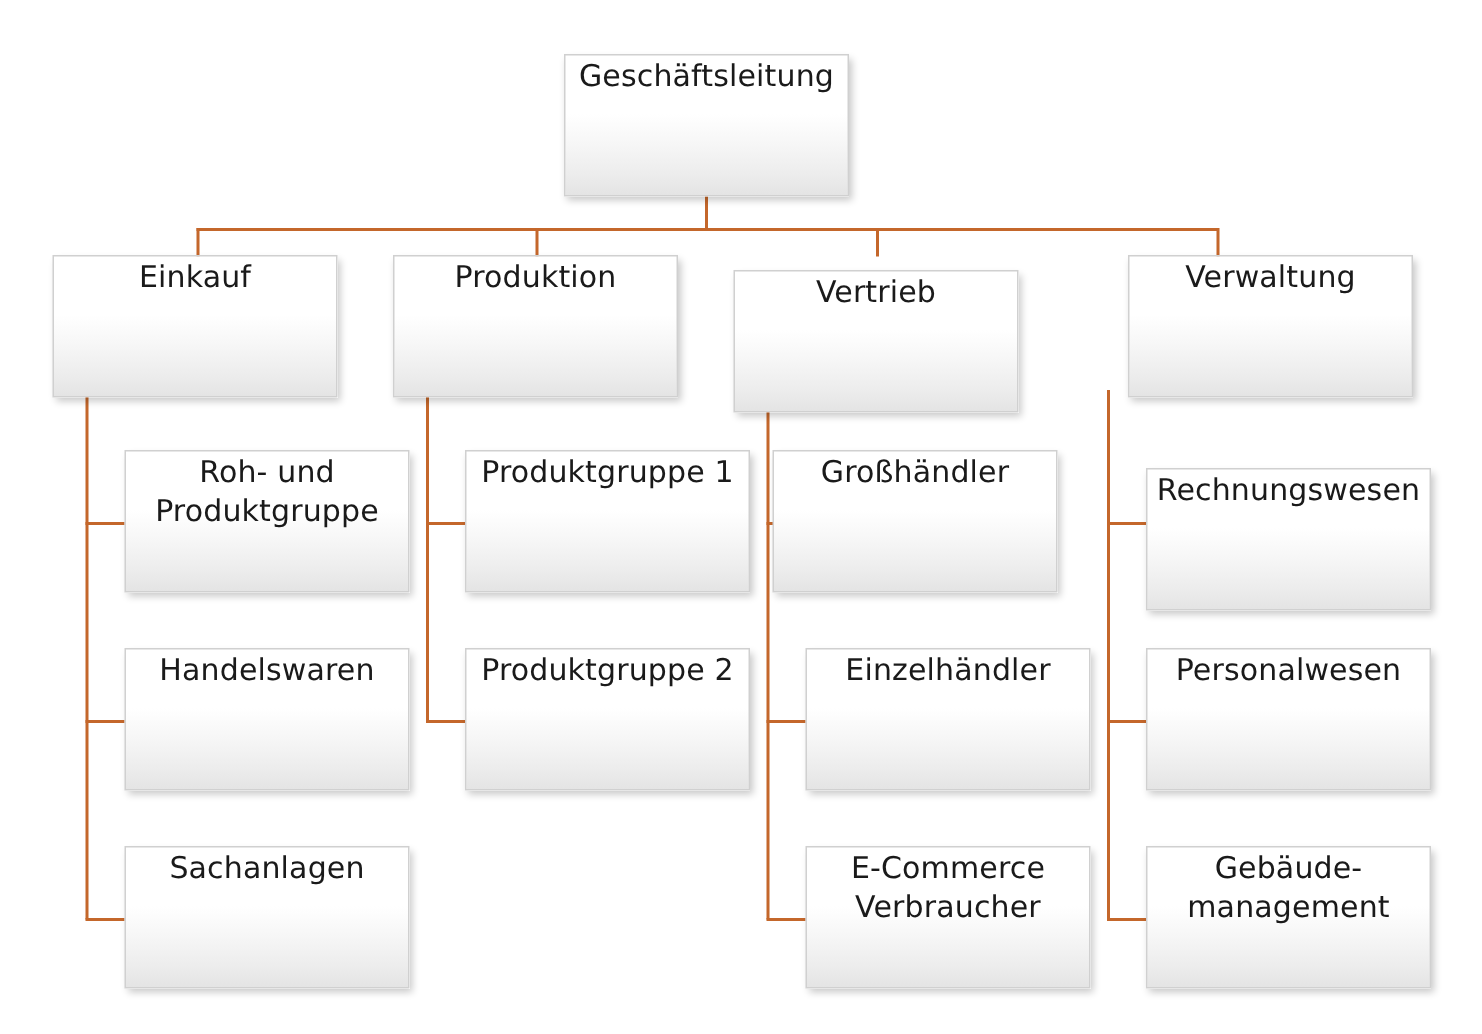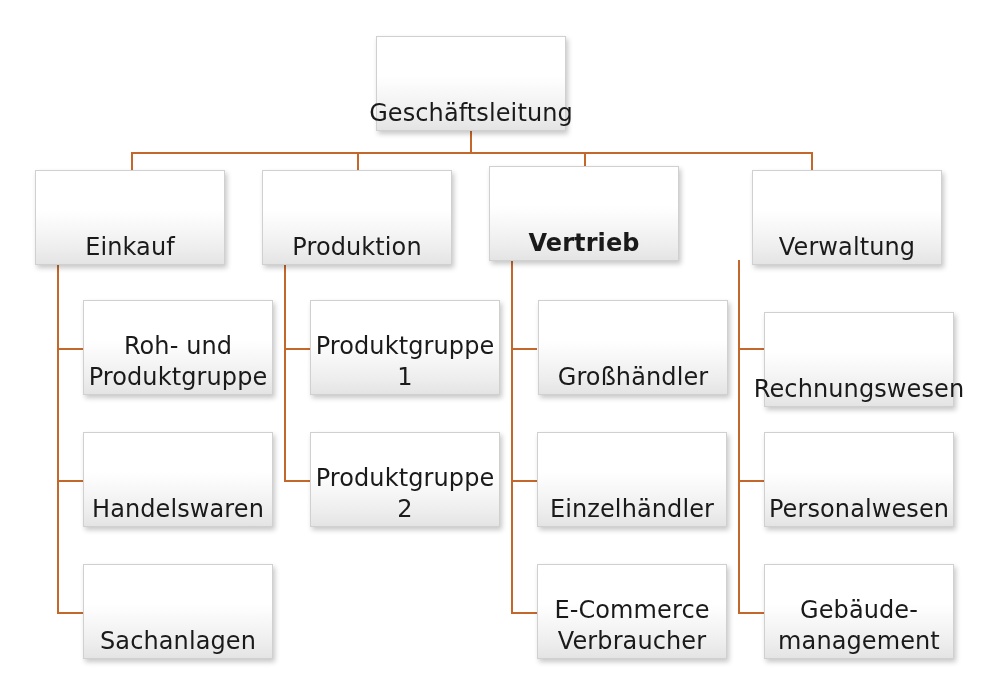--- a/index.html
+++ b/index.html
@@ -26,25 +26,25 @@
     height: 95px;
     border: 1px solid #d0d0d0;
     background: linear-gradient(to bottom,
                 #ffffff 0%,
                 #ffffff 42%,
                 #f7f7f7 62%,
                 #ececec 86%,
                 #e4e4e4 100%);
     box-shadow: 2px 3px 5px rgba(0,0,0,0.22);
     display: flex;
-    align-items: flex-end;
+    align-items: flex-start;
     justify-content: center;
     text-align: center;
     color: #1a1a1a;
-    font-size: 24px;
+    font-size: 20px;
     line-height: 1.32;
     letter-spacing: 0.1px;
     z-index: 3;
     padding: 0 6px;
   }
   .node .label {
     display: block;
     white-space: pre-line;
   }
   
@@ -90,21 +90,21 @@
   <div class="node" style="left:376px; top:36px;">
     <span class="label">Geschäftsleitung</span>
   </div>
 
   <div class="node" style="left:35px; top:170px;">
     <span class="label">Einkauf</span>
   </div>
   <div class="node" style="left:262px; top:170px;">
     <span class="label">Produktion</span>
   </div>
-  <div class="node" style="left:489px; top:166px;font-weight:bold;">
+  <div class="node" style="left:489px; top:180px;">
     <span class="label">Vertrieb</span>
   </div>
   <div class="node" style="left:752px; top:170px;">
     <span class="label">Verwaltung</span>
   </div>
 
   <div class="node" style="left:83px; top:300px;">
     <span class="label">Roh- und
 Produktgruppe</span>
   </div>
@@ -115,21 +115,21 @@
     <span class="label">Sachanlagen</span>
   </div>
 
   <div class="node" style="left:310px; top:300px;">
     <span class="label">Produktgruppe 1</span>
   </div>
   <div class="node" style="left:310px; top:432px;">
     <span class="label">Produktgruppe 2</span>
   </div>
 
-  <div class="node" style="left:538px; top:300px;">
+  <div class="node" style="left:515px; top:300px;">
     <span class="label">Großhändler</span>
   </div>
   <div class="node" style="left:537px; top:432px;">
     <span class="label">Einzelhändler</span>
   </div>
   <div class="node" style="left:537px; top:564px;">
     <span class="label">E-Commerce
 Verbraucher</span>
   </div>
 

